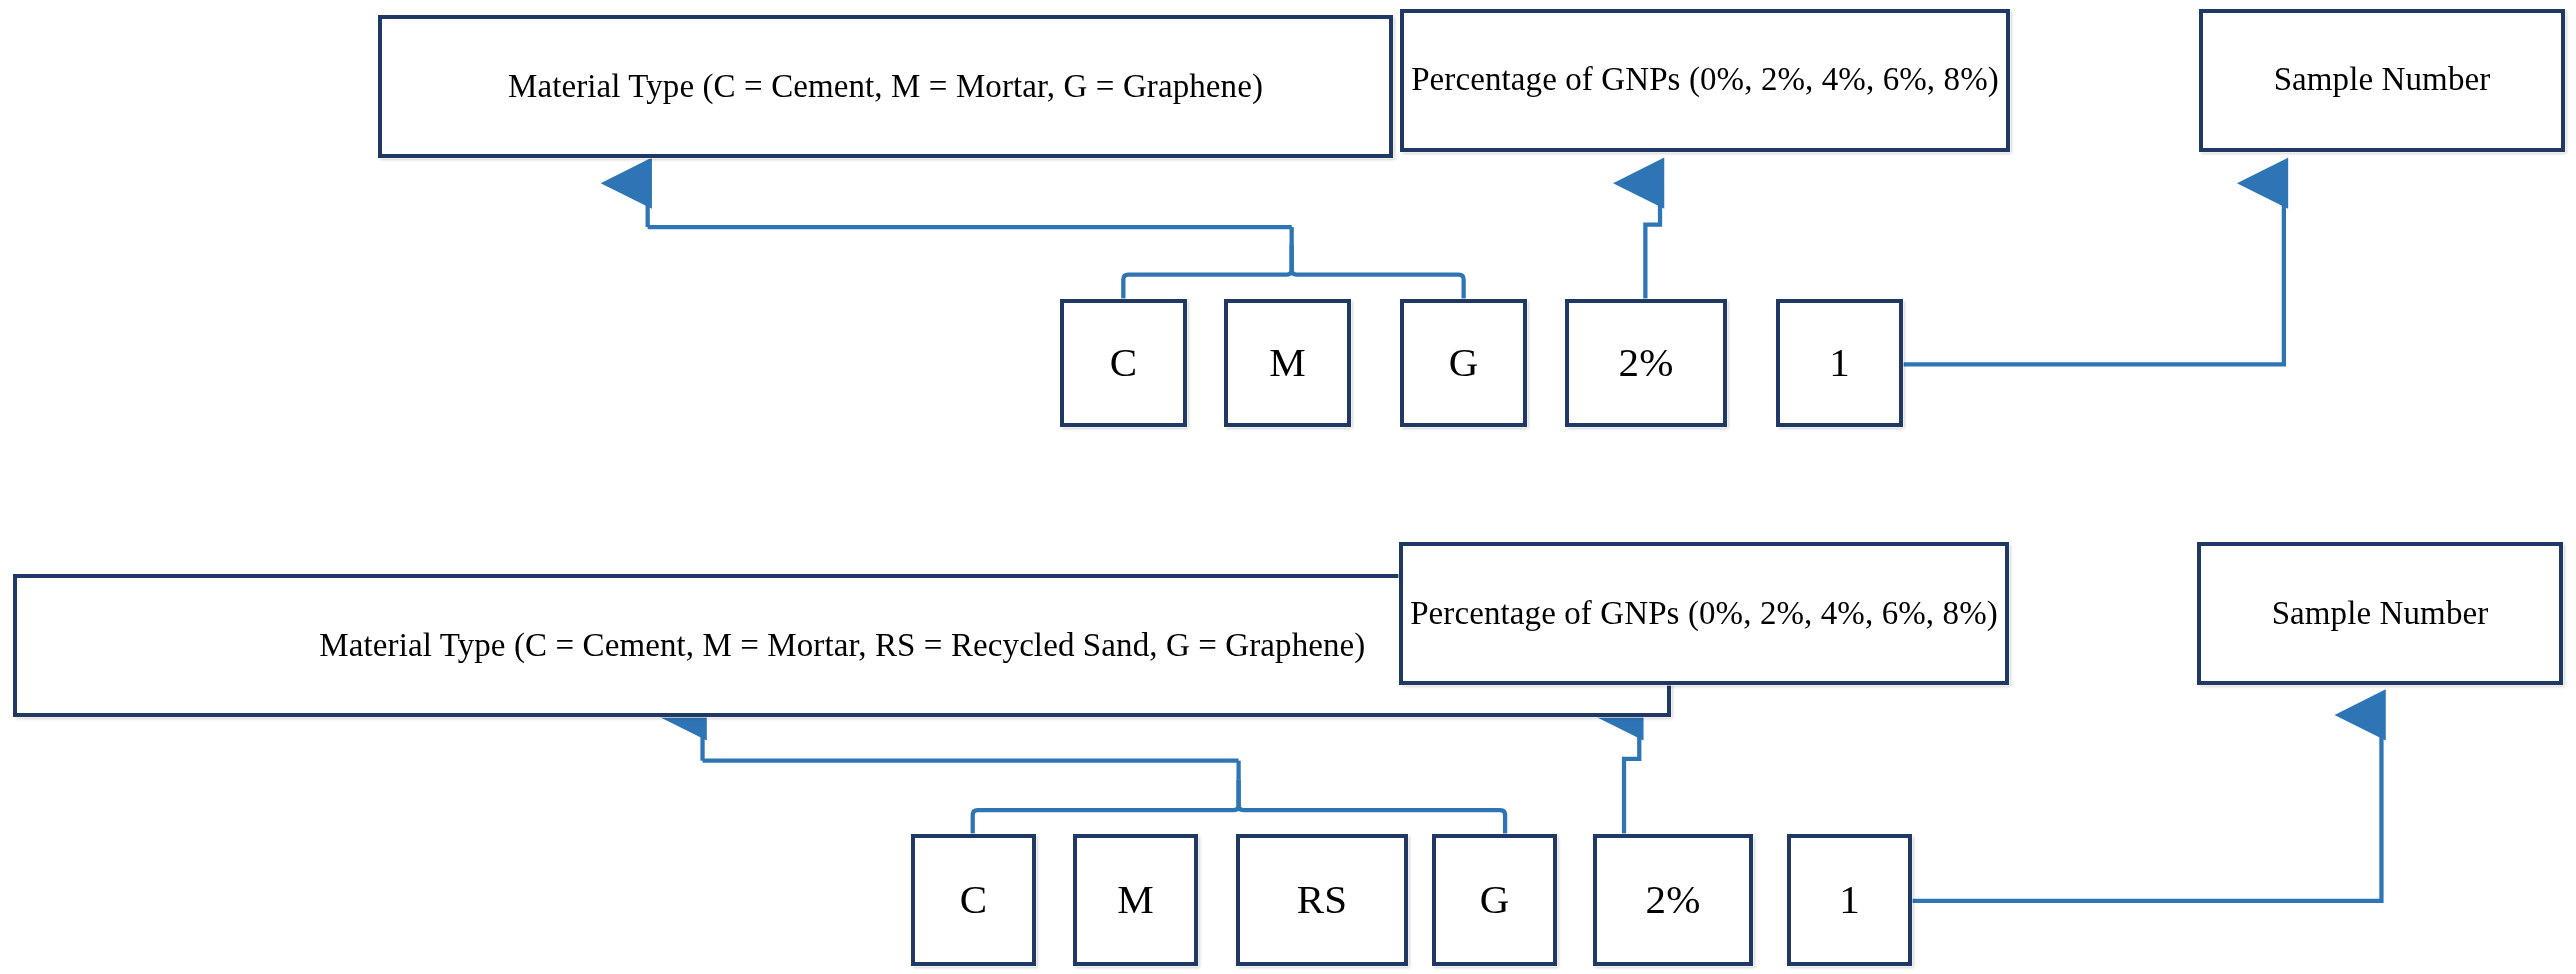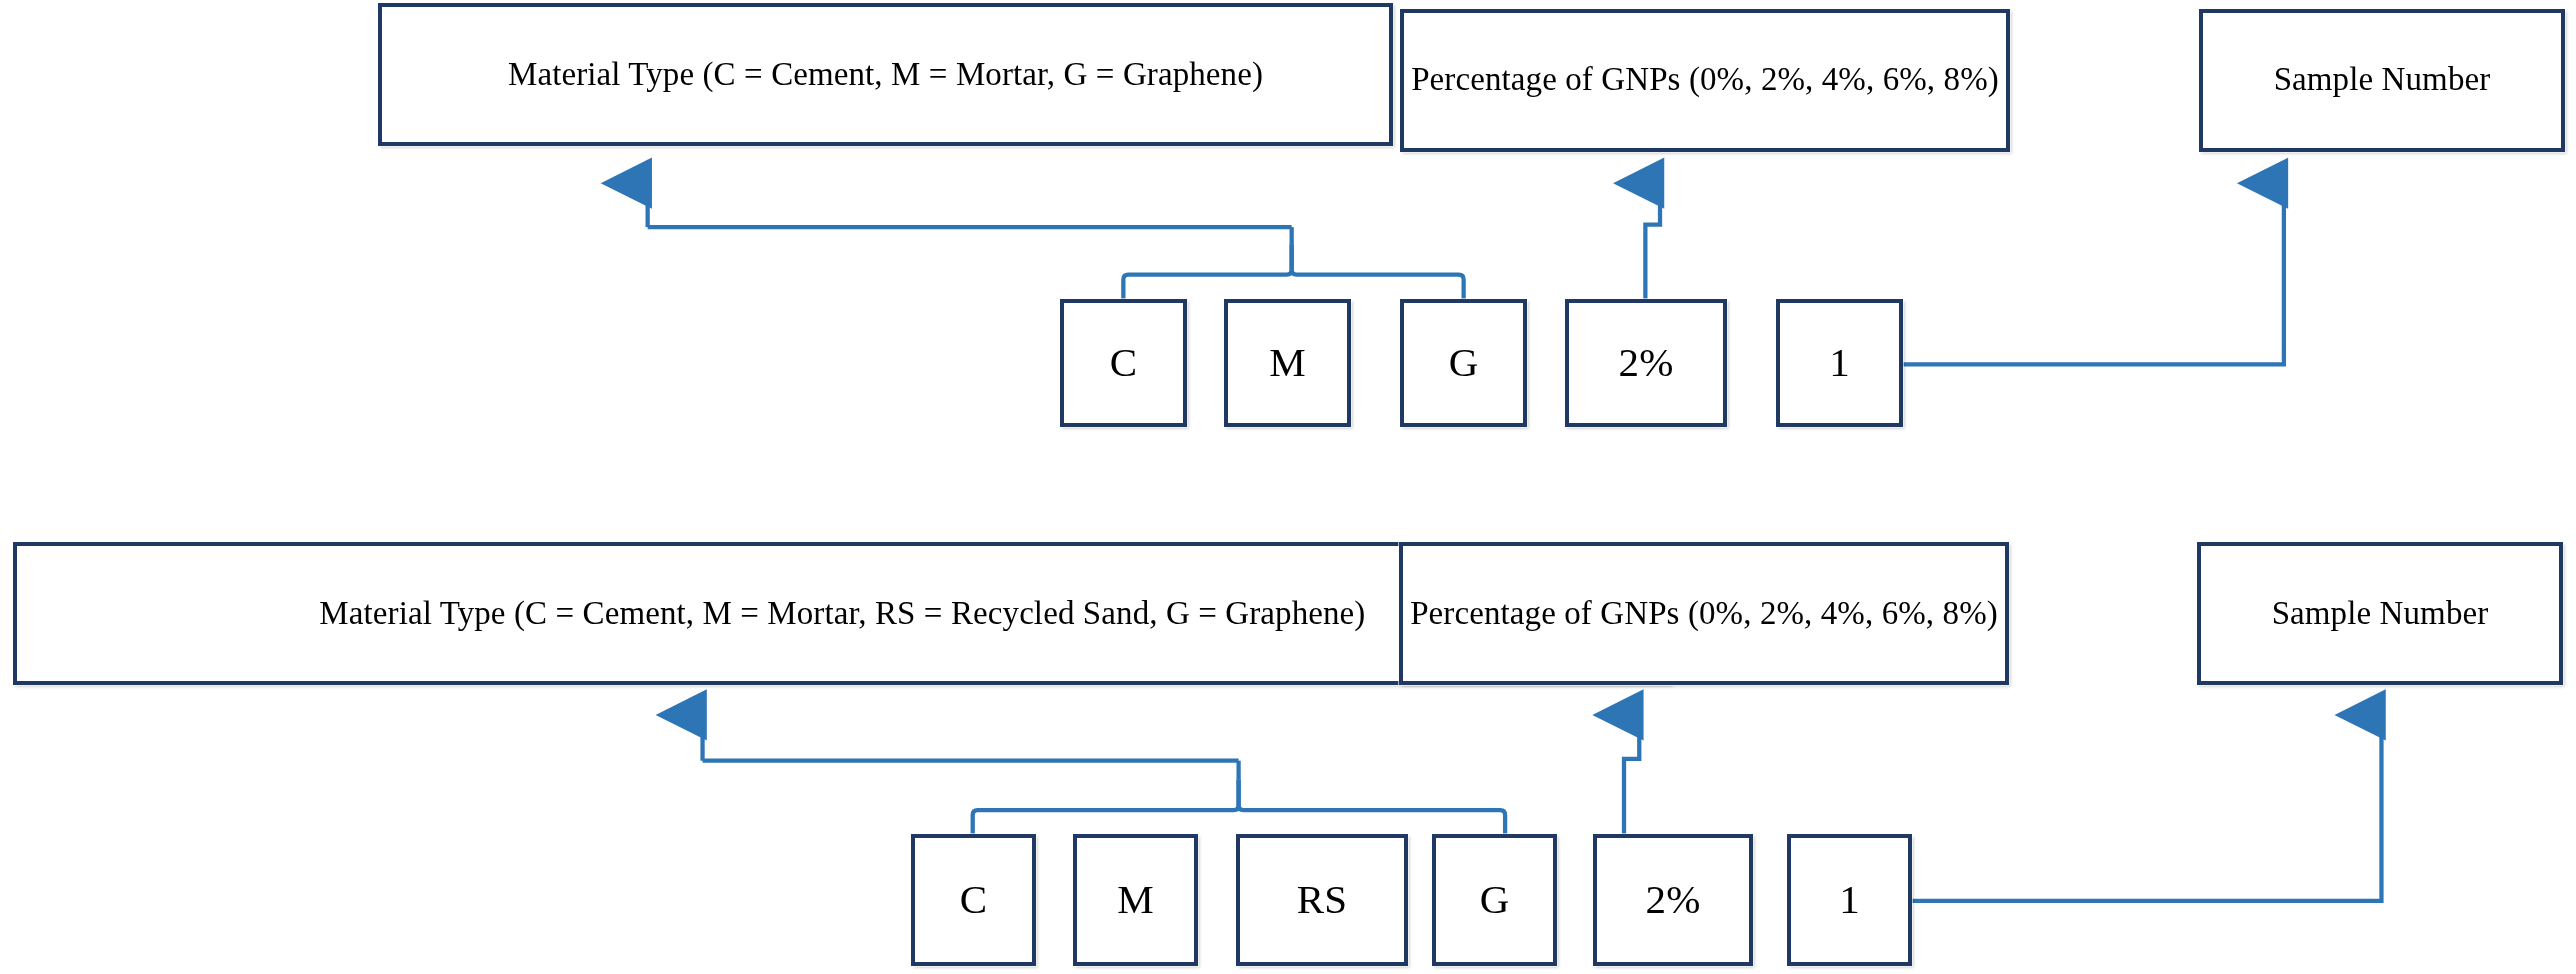--- a/index.html
+++ b/index.html
@@ -92,21 +92,21 @@
 
     <g>
       <path d="M2663,1368 L2663,1244 L2688,1244 L2688,1172" fill="none" stroke="#2E75B6" stroke-width="7" marker-end="url(#arrowUp)"></path>
     </g>
 
     <g>
       <path d="M3080,1477 L3905,1477 L3905,1172" fill="none" stroke="#2E75B6" stroke-width="7" marker-end="url(#arrowUp)"></path>
     </g>
   </svg>
 
-  <div class="node-box header-box" style="left:378px; top:3px; width:1015px; height:143px;">
+  <div class="node-box header-box" style="left:378px; top:15px; width:1015px; height:143px;">
     <span class="node-label">Material Type (C = Cement, M = Mortar, G = Graphene)</span>
   </div>
 
   <div class="node-box header-box" style="left:1400px; top:8.5px; width:610px; height:143px;">
     <span class="node-label">Percentage of GNPs (0%, 2%, 4%, 6%, 8%)</span>
   </div>
 
   <div class="node-box header-box" style="left:2199px; top:8.5px; width:366px; height:143px;">
     <span class="node-label">Sample Number</span>
   </div>
@@ -124,21 +124,21 @@
   </div>
 
   <div class="node-box small-box" style="left:1565px; top:299px; width:162px; height:128px;">
     <span class="node-label">2%</span>
   </div>
 
   <div class="node-box small-box" style="left:1776px; top:299px; width:127px; height:128px;">
     <span class="node-label">1</span>
   </div>
 
-  <div class="node-box header-box" style="left:13.4px; top:542px; width:1658px; height:143px;">
+  <div class="node-box header-box" style="left:13.4px; top:574px; width:1658px; height:143px;">
     <span class="node-label">Material Type (C = Cement, M = Mortar, RS = Recycled Sand, G = Graphene)</span>
   </div>
 
   <div class="node-box header-box" style="left:1399px; top:542px; width:610px; height:143px;">
     <span class="node-label">Percentage of GNPs (0%, 2%, 4%, 6%, 8%)</span>
   </div>
 
   <div class="node-box header-box" style="left:2197px; top:542px; width:366px; height:143px;">
     <span class="node-label">Sample Number</span>
   </div>

